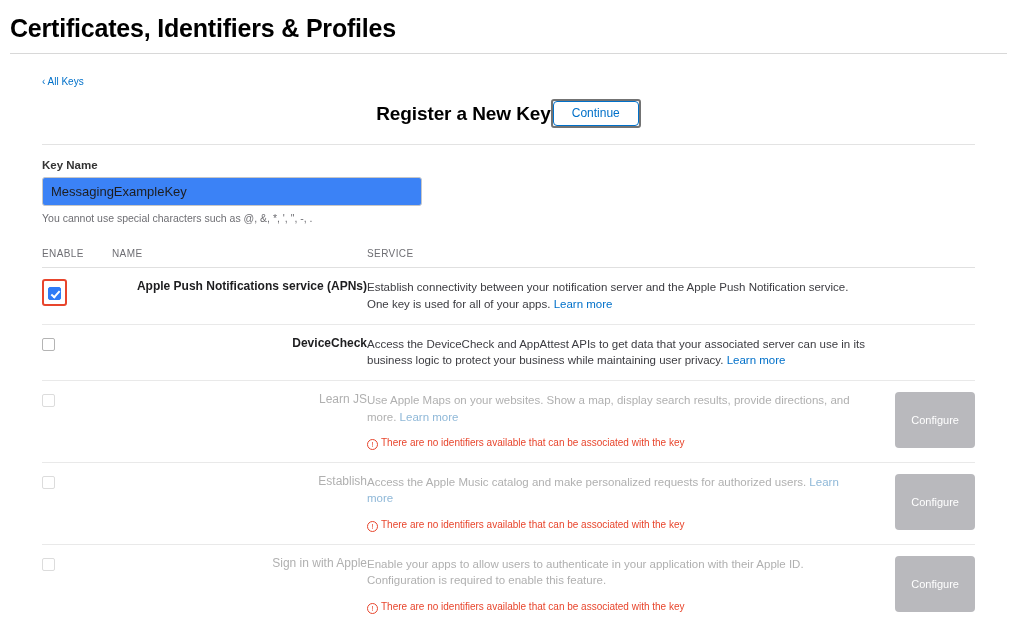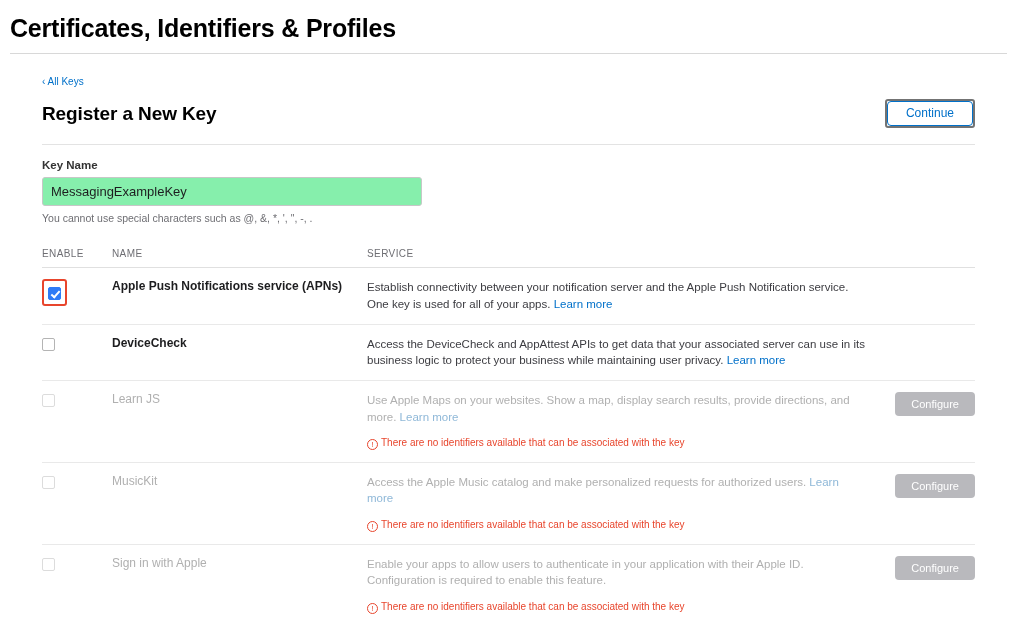--- a/index.html
+++ b/index.html
@@ -36,21 +36,21 @@
   .back-link {
     margin-top: 22px;
     font-size: 10px;
     color: #0070c9;
     cursor: pointer;
     display: inline-block;
   }
   .section-head {
     display: flex;
     align-items: center;
-    justify-content: space-between;
+    justify-content: center;
     margin-top: 10px;
   }
   .section-title {
     font-size: 19px;
     font-weight: bold;
     color: #000000;
     letter-spacing: -0.1px;
   }
   .continue-wrap {
     position: relative;
@@ -81,21 +81,21 @@
   .key-input {
     margin-top: 6px;
     width: 380px;
     box-sizing: border-box;
     font-family: "Liberation Sans", sans-serif;
     font-size: 13px;
     color: #1d1d1f;
     padding: 6px 8px;
     border: 1px solid #c7c7c7;
     border-radius: 3px;
-    background: #86efac;
+    background: #3b82f6;
   }
   .field-hint {
     font-size: 10.5px;
     color: #6e6e73;
     margin-top: 6px;
   }
   .table {
     margin-top: 24px;
     width: 100%;
     border-collapse: collapse;
@@ -116,20 +116,21 @@
   .table td {
     border-bottom: 1px solid #e9e9e9;
     padding: 11px 0;
     vertical-align: top;
   }
   .row-name {
     font-size: 12px;
     font-weight: bold;
     color: #1d1d1f;
     padding-top: 2px;
+    text-align: right;
   }
   .row-name.disabled {
     color: #b0b0b0;
     font-weight: normal;
   }
   .row-service {
     font-size: 11.5px;
     line-height: 1.45;
     color: #3c3c41;
     padding-right: 18px;
@@ -195,21 +196,21 @@
     border: 2px solid #e8452c;
     border-radius: 3px;
   }
   .configure-btn {
     font-family: "Liberation Sans", sans-serif;
     font-size: 11px;
     color: #ffffff;
     background: #b9b9bd;
     border: none;
     border-radius: 4px;
-    padding: 6px 16px;
+    padding: 22px 16px;
     cursor: default;
     float: right;
   }
 </style>
 </head>
 <body>
 
 <div class="page">
 
   <div class="page-title">Certificates, Identifiers &amp; Profiles</div>
@@ -283,21 +284,21 @@
           </td>
           <td>
             <button class="configure-btn">Configure</button>
           </td>
         </tr>
 
         <tr>
           <td>
             <span class="chk disabled"></span>
           </td>
-          <td class="row-name disabled">MusicKit</td>
+          <td class="row-name disabled">Establish</td>
           <td class="row-service disabled">
             <span>Access the Apple Music catalog and make personalized requests for authorized users.</span>
             <span class="learn disabled">Learn more</span>
             <span class="warn">
               <span class="warn-icon">!</span><span>There are no identifiers available that can be associated with the key</span>
             </span>
           </td>
           <td>
             <button class="configure-btn">Configure</button>
           </td>

